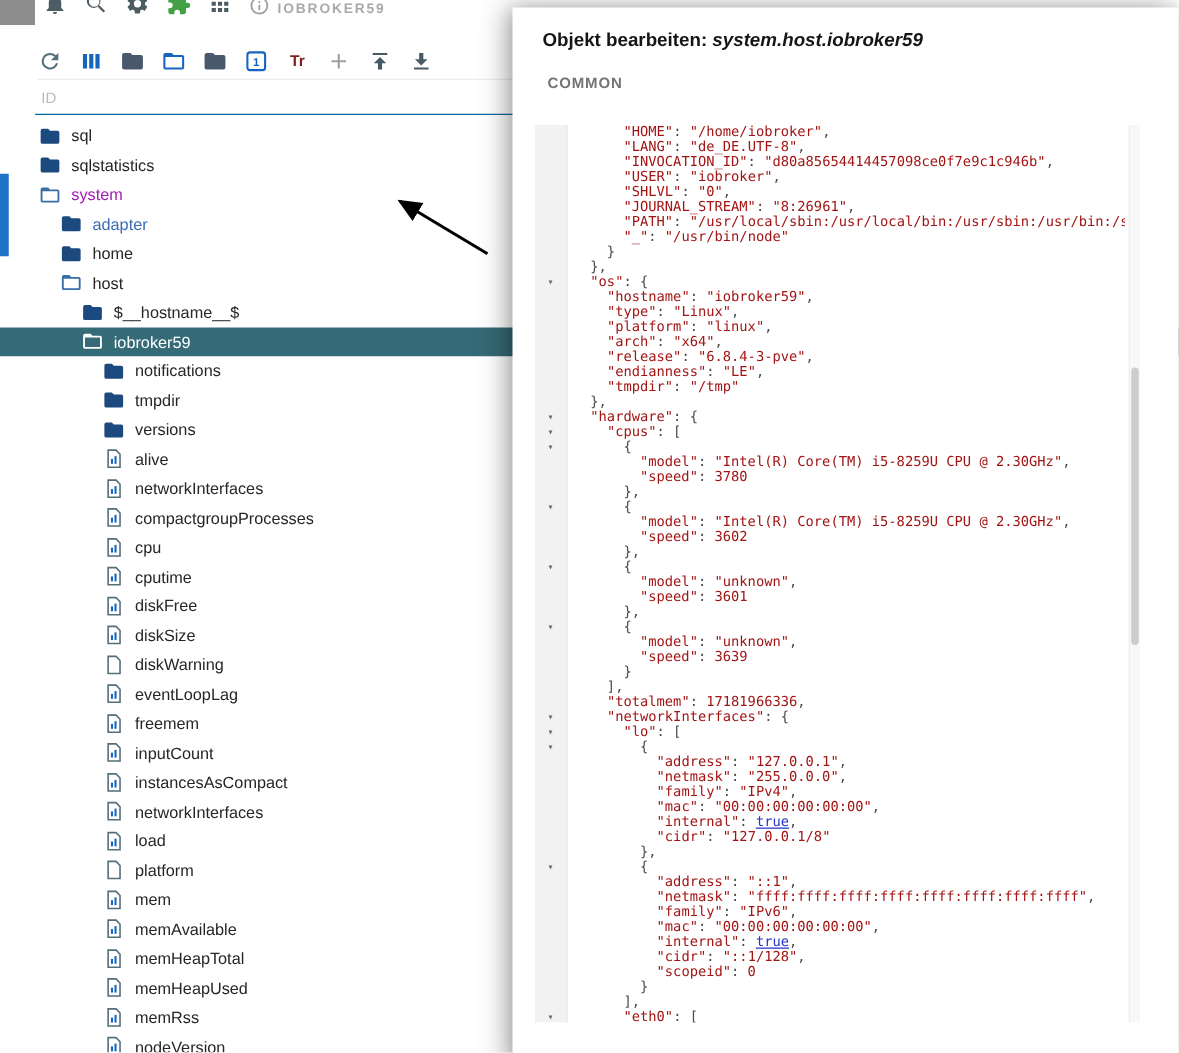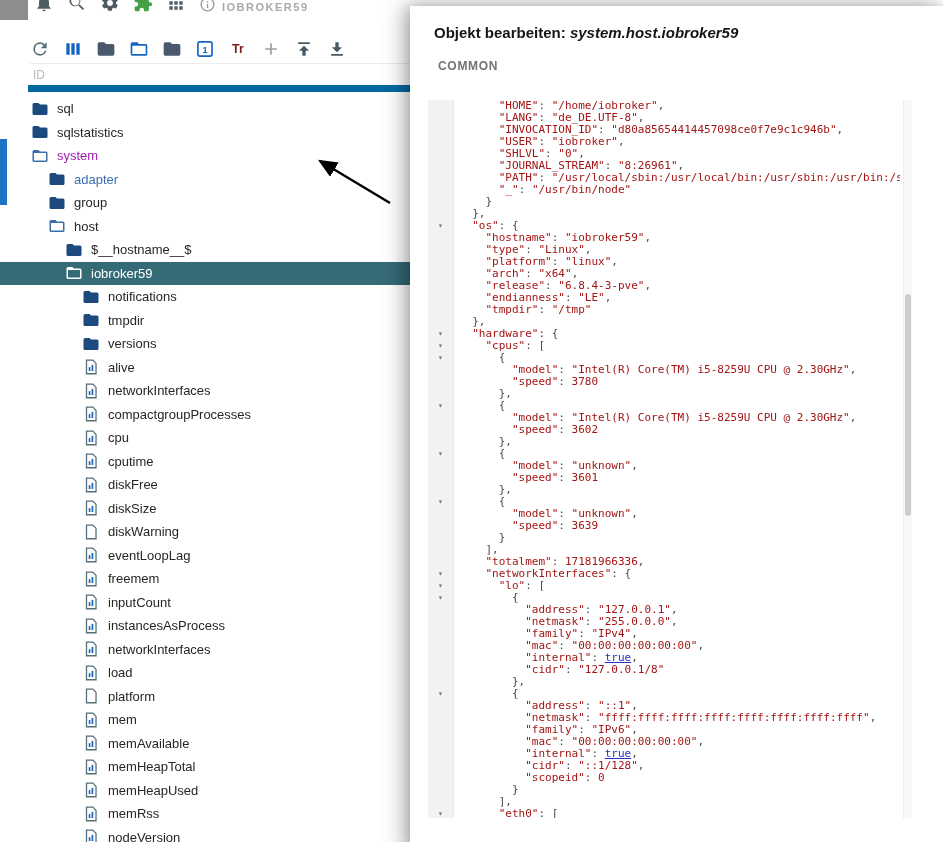--- a/index.html
+++ b/index.html
@@ -17,21 +17,21 @@
   .host-badge { display:flex; align-items:center; gap:6px; margin-top:0; }
   .host-badge .hicon { width:17px; height:17px; margin-top:-4px; }
   .host-label { font-size:11px; letter-spacing:1.5px; color:#a9a9a9; font-weight:bold; margin-top:1px; }
 
   .toolbar { position:absolute; top:34px; left:30px; right:420px; height:30px;
              display:flex; align-items:center; gap:13px; border-bottom:1px solid #ececec; }
   .ticon-btn { width:20px; height:20px; cursor:pointer; }
   .ticon-btn svg { width:100%; height:100%; display:block; }
 
   .filter-row { position:absolute; top:65px; left:28px; right:420px; height:27px;
-                border-bottom:7px solid #0369a1; display:flex; align-items:center; }
+                border-bottom:1px solid #0369a1; display:flex; align-items:center; }
   .filter-row input { border:none; outline:none; background:transparent; font-size:12px;
                       color:#666; padding-left:5px; width:220px;
                       font-family:"Liberation Sans",sans-serif; }
   .filter-row input::placeholder { color:#b9b9b9; }
 
   .tree { position:absolute; top:97px; left:0; right:0; bottom:0; overflow:hidden; }
   .row { height:23.5px; display:flex; align-items:center; font-size:13px; color:#262626; cursor:pointer; }
   .row.selected { background:var(--selection-bg); color:#fff; }
   .ticon { width:18px; height:18px; margin-right:8px; flex:0 0 auto; }
   .ticon svg { width:100%; height:100%; display:block; }
@@ -203,21 +203,21 @@
           </svg>
         </span>
         <span class="tlabel" style="color: rgb(58, 108, 179);">adapter</span>
       </div>
       <div class="row" style="padding-left: 48px;">
         <span class="ticon" style="color: rgb(28, 74, 126);">
           <svg viewBox="0 0 24 24">
             <path fill="currentColor" d="M10 4l2 2h8a2 2 0 0 1 2 2v10a2 2 0 0 1-2 2H4a2 2 0 0 1-2-2V6a2 2 0 0 1 2-2h6z"></path>
           </svg>
         </span>
-        <span class="tlabel">group</span>
+        <span class="tlabel">home</span>
       </div>
       <div class="row" style="padding-left: 48px;">
         <span class="ticon" style="color: rgb(58, 110, 168);">
           <svg viewBox="0 0 24 24">
             <path fill="currentColor" d="M20 6h-8l-2-2H4a2 2 0 0 0-2 2v12a2 2 0 0 0 2 2h16a2 2 0 0 0 2-2V8a2 2 0 0 0-2-2zm0 12H4V8h16v10z"></path>
           </svg>
         </span>
         <span class="tlabel">host</span>
       </div>
       <div class="row" style="padding-left: 65px;">
@@ -369,21 +369,21 @@
         <span class="tlabel">inputCount</span>
       </div>
       <div class="row" style="padding-left: 82px;">
         <span class="ticon">
           <svg viewBox="0 0 24 24">
             <path d="M6 2.8h8.5l4.2 4.4V21H6z" fill="none" stroke="#546e7a" stroke-width="1.7"></path>
             <rect x="9" y="12.2" width="2.2" height="5.2" fill="#1565c0"></rect>
             <rect x="12.8" y="9.2" width="2.2" height="8.2" fill="#1565c0"></rect>
           </svg>
         </span>
-        <span class="tlabel">instancesAsProcess</span>
+        <span class="tlabel">instancesAsCompact</span>
       </div>
       <div class="row" style="padding-left: 82px;">
         <span class="ticon">
           <svg viewBox="0 0 24 24">
             <path d="M6 2.8h8.5l4.2 4.4V21H6z" fill="none" stroke="#546e7a" stroke-width="1.7"></path>
             <rect x="9" y="12.2" width="2.2" height="5.2" fill="#1565c0"></rect>
             <rect x="12.8" y="9.2" width="2.2" height="8.2" fill="#1565c0"></rect>
           </svg>
         </span>
         <span class="tlabel">networkInterfaces</span>

